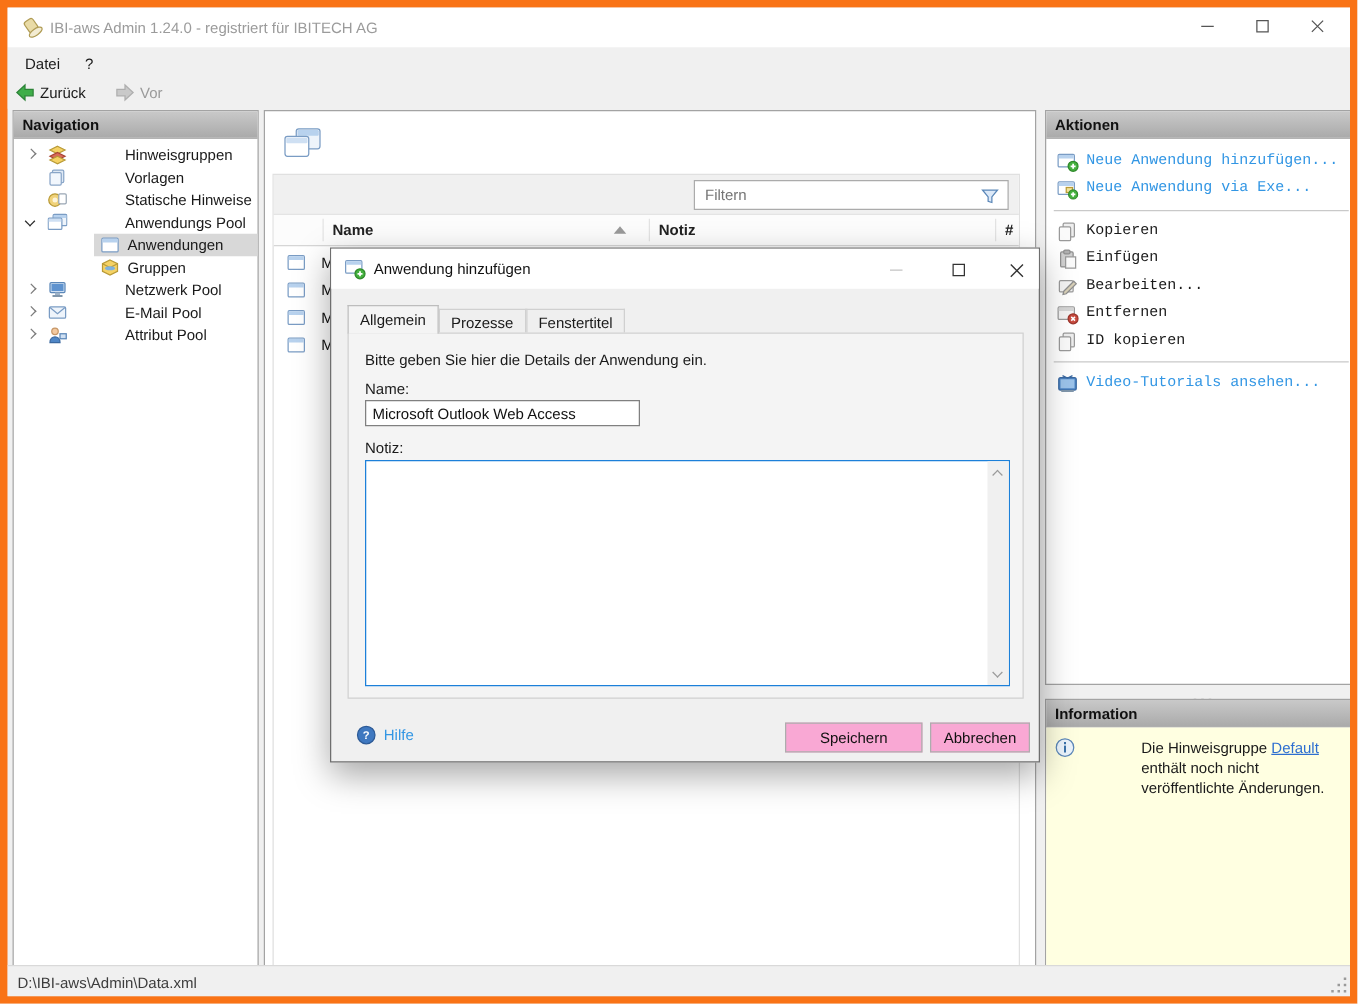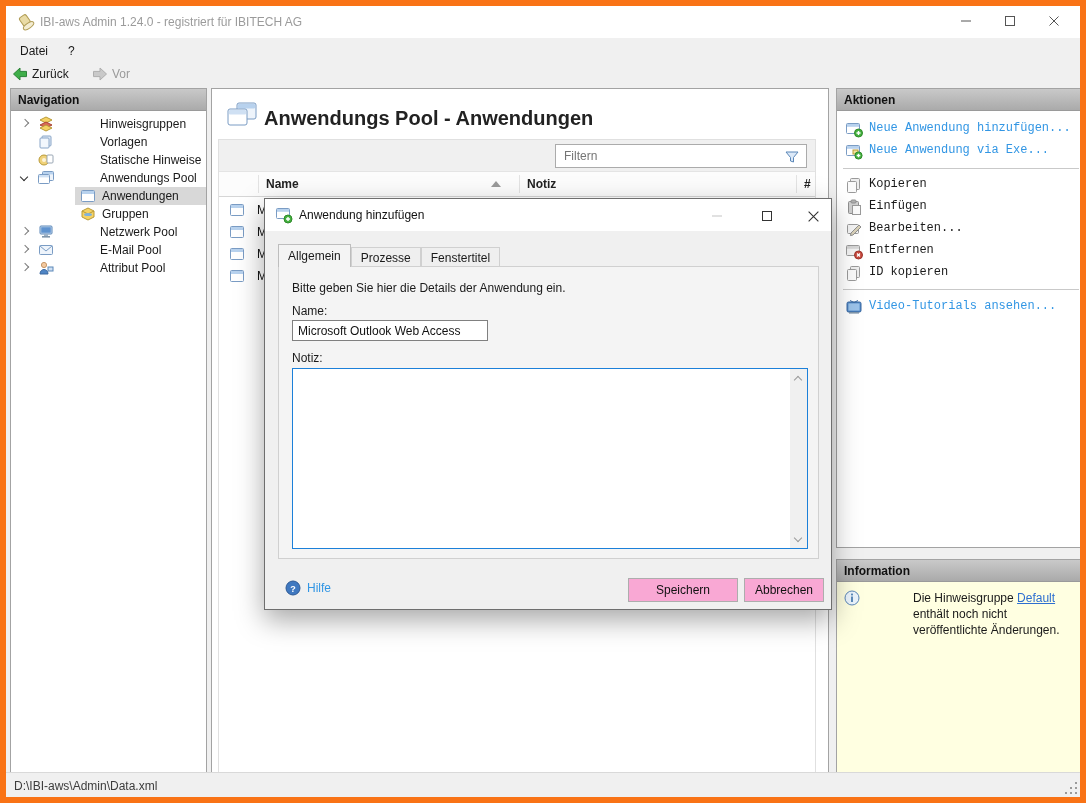--- a/index.html
+++ b/index.html
@@ -78,21 +78,21 @@
   #dlg-title { position:absolute; left:0; top:0; right:0; height:32px; background:#fff; }
   #dlg-title .dtxt { position:absolute; left:34px; top:9px; color:#111; }
   .dlgbtn { position:absolute; top:2px; width:40px; height:28px; text-align:center; }
   .dlgbtn svg { margin-top:9px; }
   .tabs { position:absolute; left:13px; top:46px; height:22px; display:flex; align-items:flex-end; }
   .tab { border:1px solid #d0d0d0; border-bottom:none; background:#efefef; padding:3px 9px 2px; height:20px; color:#1a1a1a; }
   .tab.active { background:#f4f4f4; border-color:#bdbdbd; height:23px; padding-top:4px; position:relative; z-index:2; }
   .tabpage { position:absolute; left:13px; top:67px; width:541px; height:293px; border:1px solid #d0d0d0; background:#f4f4f4; }
   #dlg-intro { position:absolute; left:27px; top:82px; }
   #dlg-name-label { position:absolute; left:27px; top:105px; }
-  #dlg-name { position:absolute; left:27px; top:121px; width:196px; height:21px; border:1px solid #808080; background:#fff; font:inherit; color:#111; padding:0 5px; outline:none; }
+  #dlg-name { position:absolute; left:27px; top:121px; width:220px; height:21px; border:1px solid #808080; background:#fff; font:inherit; color:#111; padding:0 5px; outline:none; }
   #dlg-note-label { position:absolute; left:27px; top:152px; }
   #dlg-note { position:absolute; left:27px; top:169px; width:516px; height:181px; border:1px solid #1c80d9; background:#fff; }
   #dlg-note .ntext { position:absolute; left:6px; top:4px; right:22px; color:#111; }
   .caret { display:inline-block; width:1px; height:13px; background:#000; vertical-align:-2px; }
   .vscroll { position:absolute; right:0; top:0; bottom:0; width:17px; background:#f0f0f0; }
   .vchev { position:absolute; left:5px; width:7px; height:7px; }
   .vchev.up { top:6px; } .vchev.dn { bottom:6px; }
   .vchev.up::before { content:""; position:absolute; width:5px; height:5px; border-left:1px solid #9a9a9a; border-top:1px solid #9a9a9a; transform:rotate(45deg); top:2px; }
   .vchev.dn::before { content:""; position:absolute; width:5px; height:5px; border-right:1px solid #9a9a9a; border-bottom:1px solid #9a9a9a; transform:rotate(45deg); }
   #dlg-help { position:absolute; left:20px; top:381px; display:flex; gap:6px; align-items:center; color:#3296e4; }
@@ -236,21 +236,20 @@
 
   <div class="panel" style="left:205px;top:82px;width:618px;height:696px;">
     <span class="abs" style="left:14px;top:12px;">
       <svg width="32" height="30" viewBox="0 0 32 30">
           <rect x="11" y="2" width="19" height="16" rx="2" fill="#eef4fb" stroke="#7a9cc4"></rect>
           <rect x="12" y="3" width="17" height="4.5" rx="1" fill="#b8d2ee"></rect>
           <rect x="2" y="8" width="19" height="16" rx="2" fill="#fff" stroke="#7a9cc4"></rect>
           <rect x="3" y="9" width="17" height="4.5" rx="1" fill="#cfe0f3"></rect>
         </svg>
     </span>
-    <h1 id="main-title">Anwendungs Pool - Anwendungen</h1>
 
     <div class="listbox">
       <div class="filterrow">
         <span class="filterbox">
           <input type="text" placeholder="Filtern" style="">
           <span class="funnel">
             <svg width="16" height="16" viewBox="0 0 16 16">
                 <path d="M2 3h12L9.5 8.5V13l-3-1V8.5z" fill="#dce9f8" stroke="#5b87b8"></path>
               </svg>
           </span>

